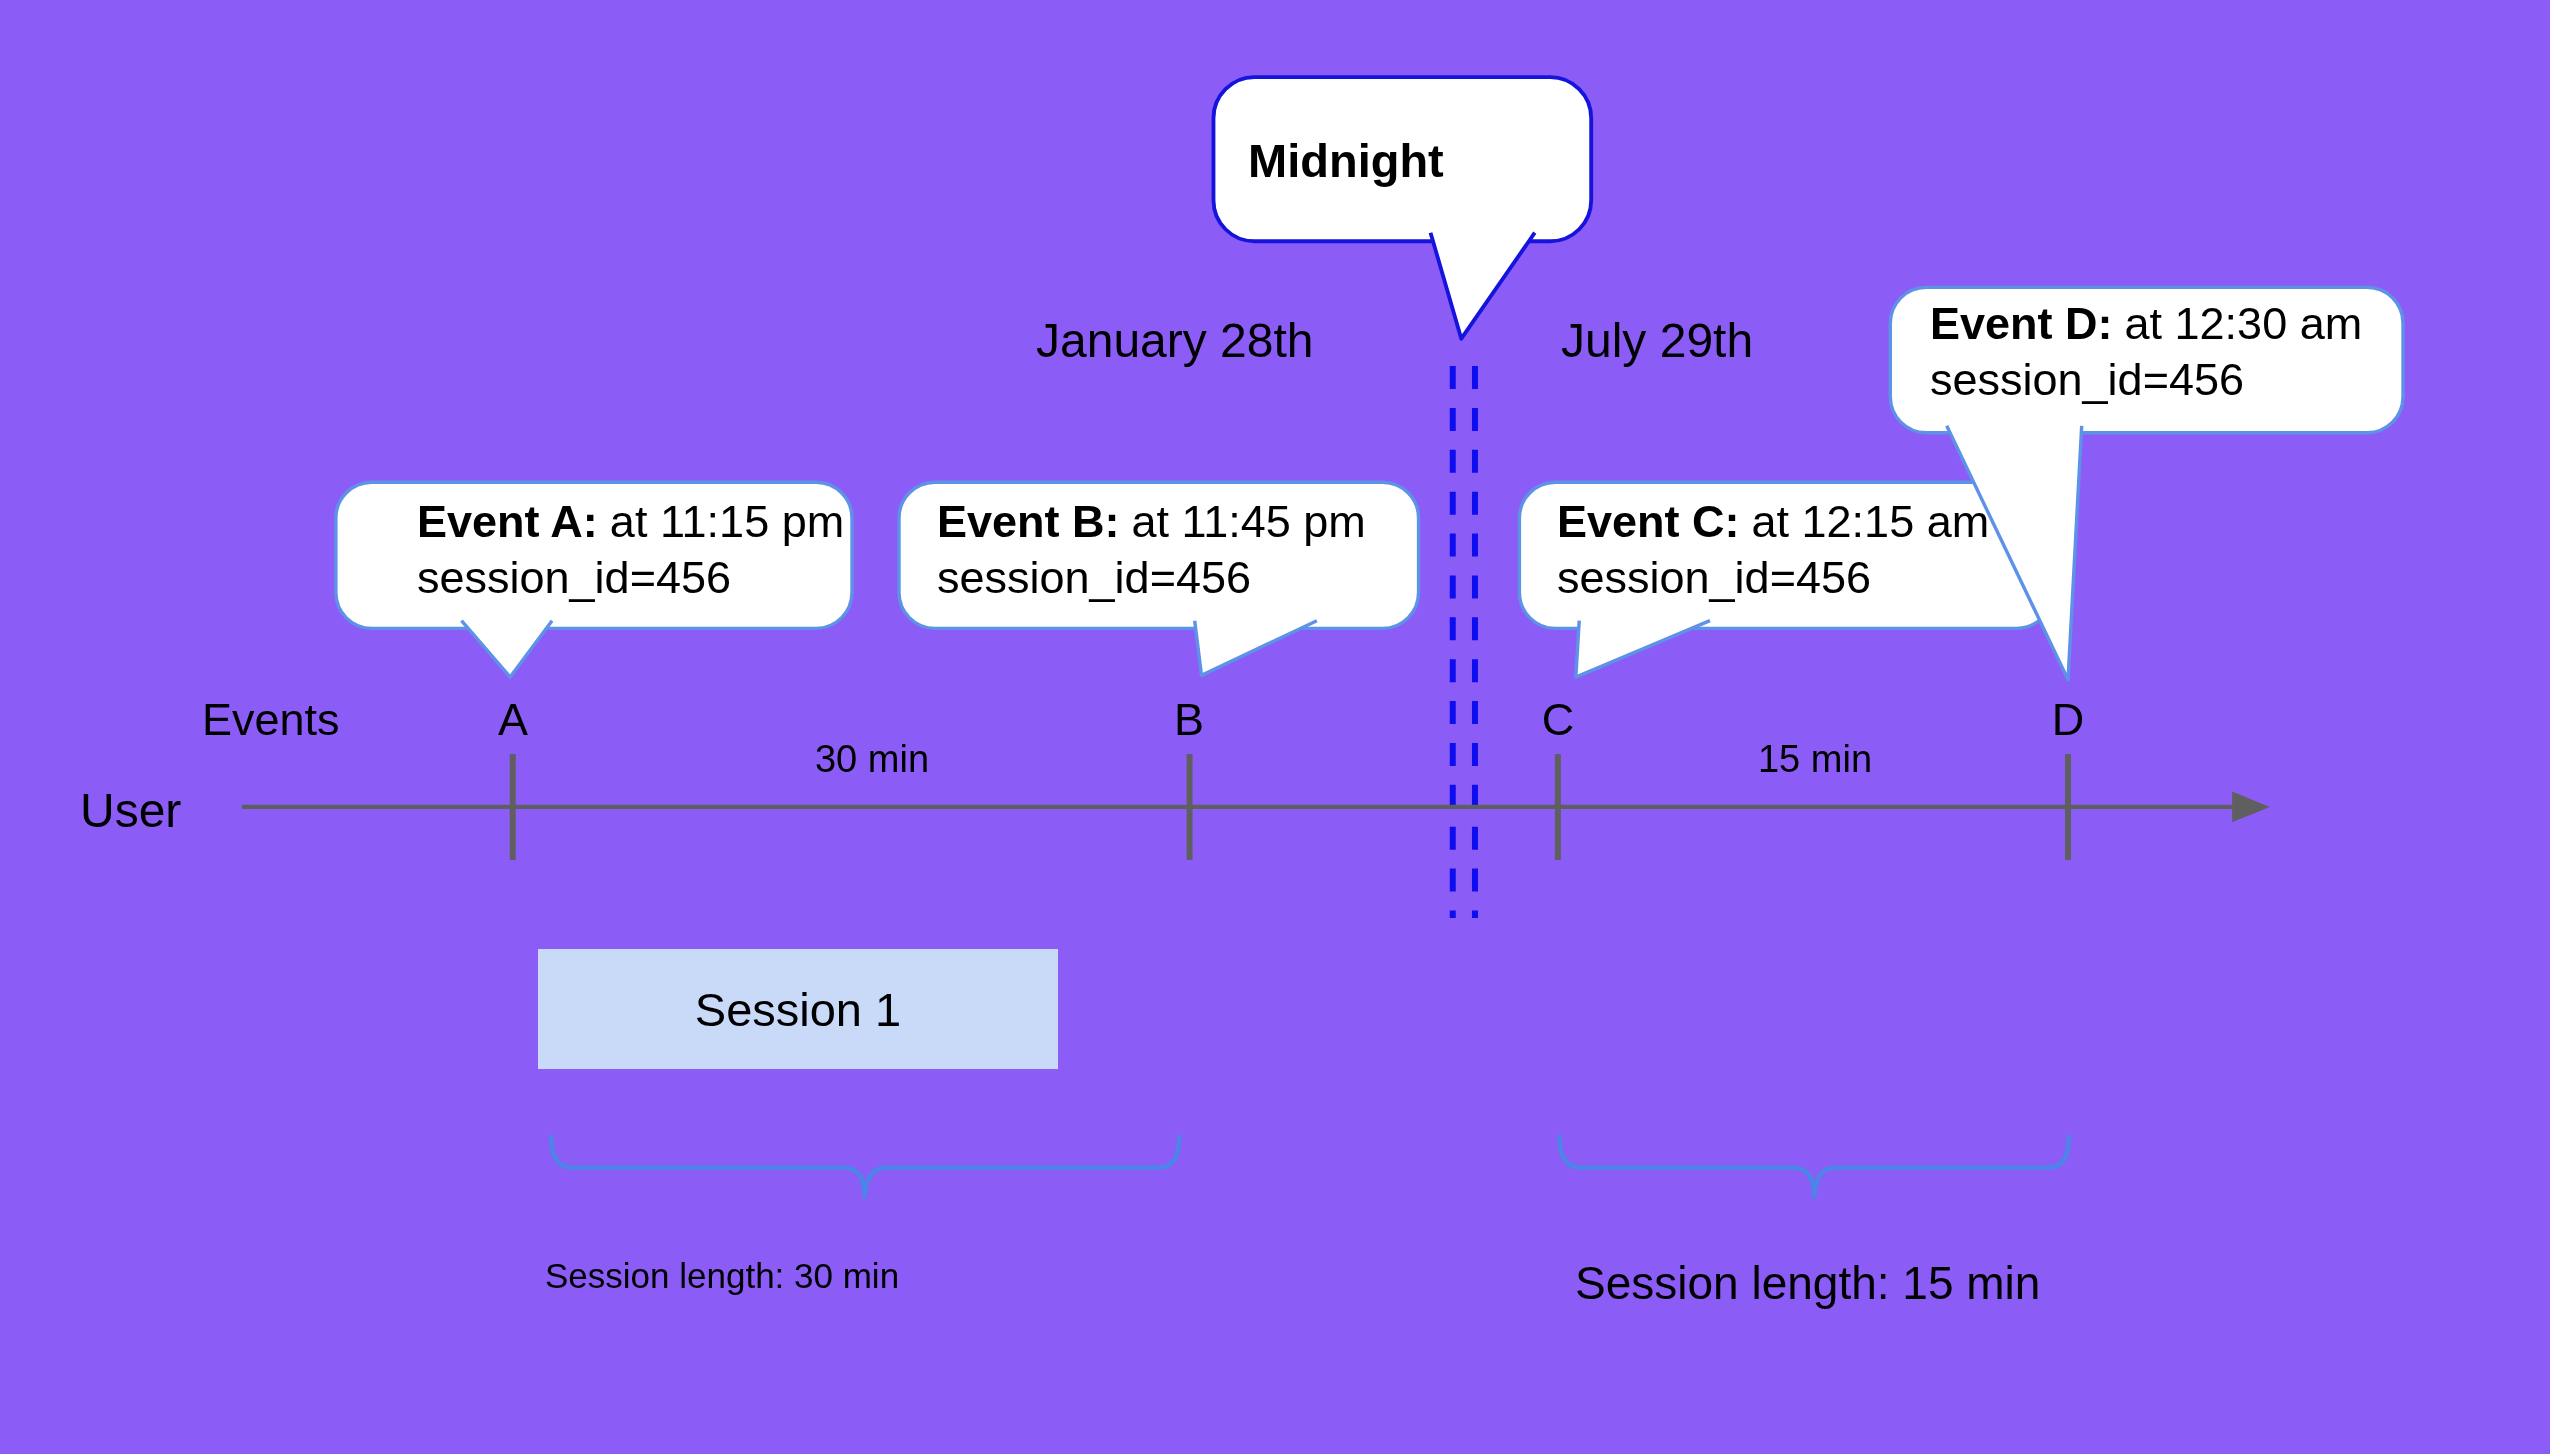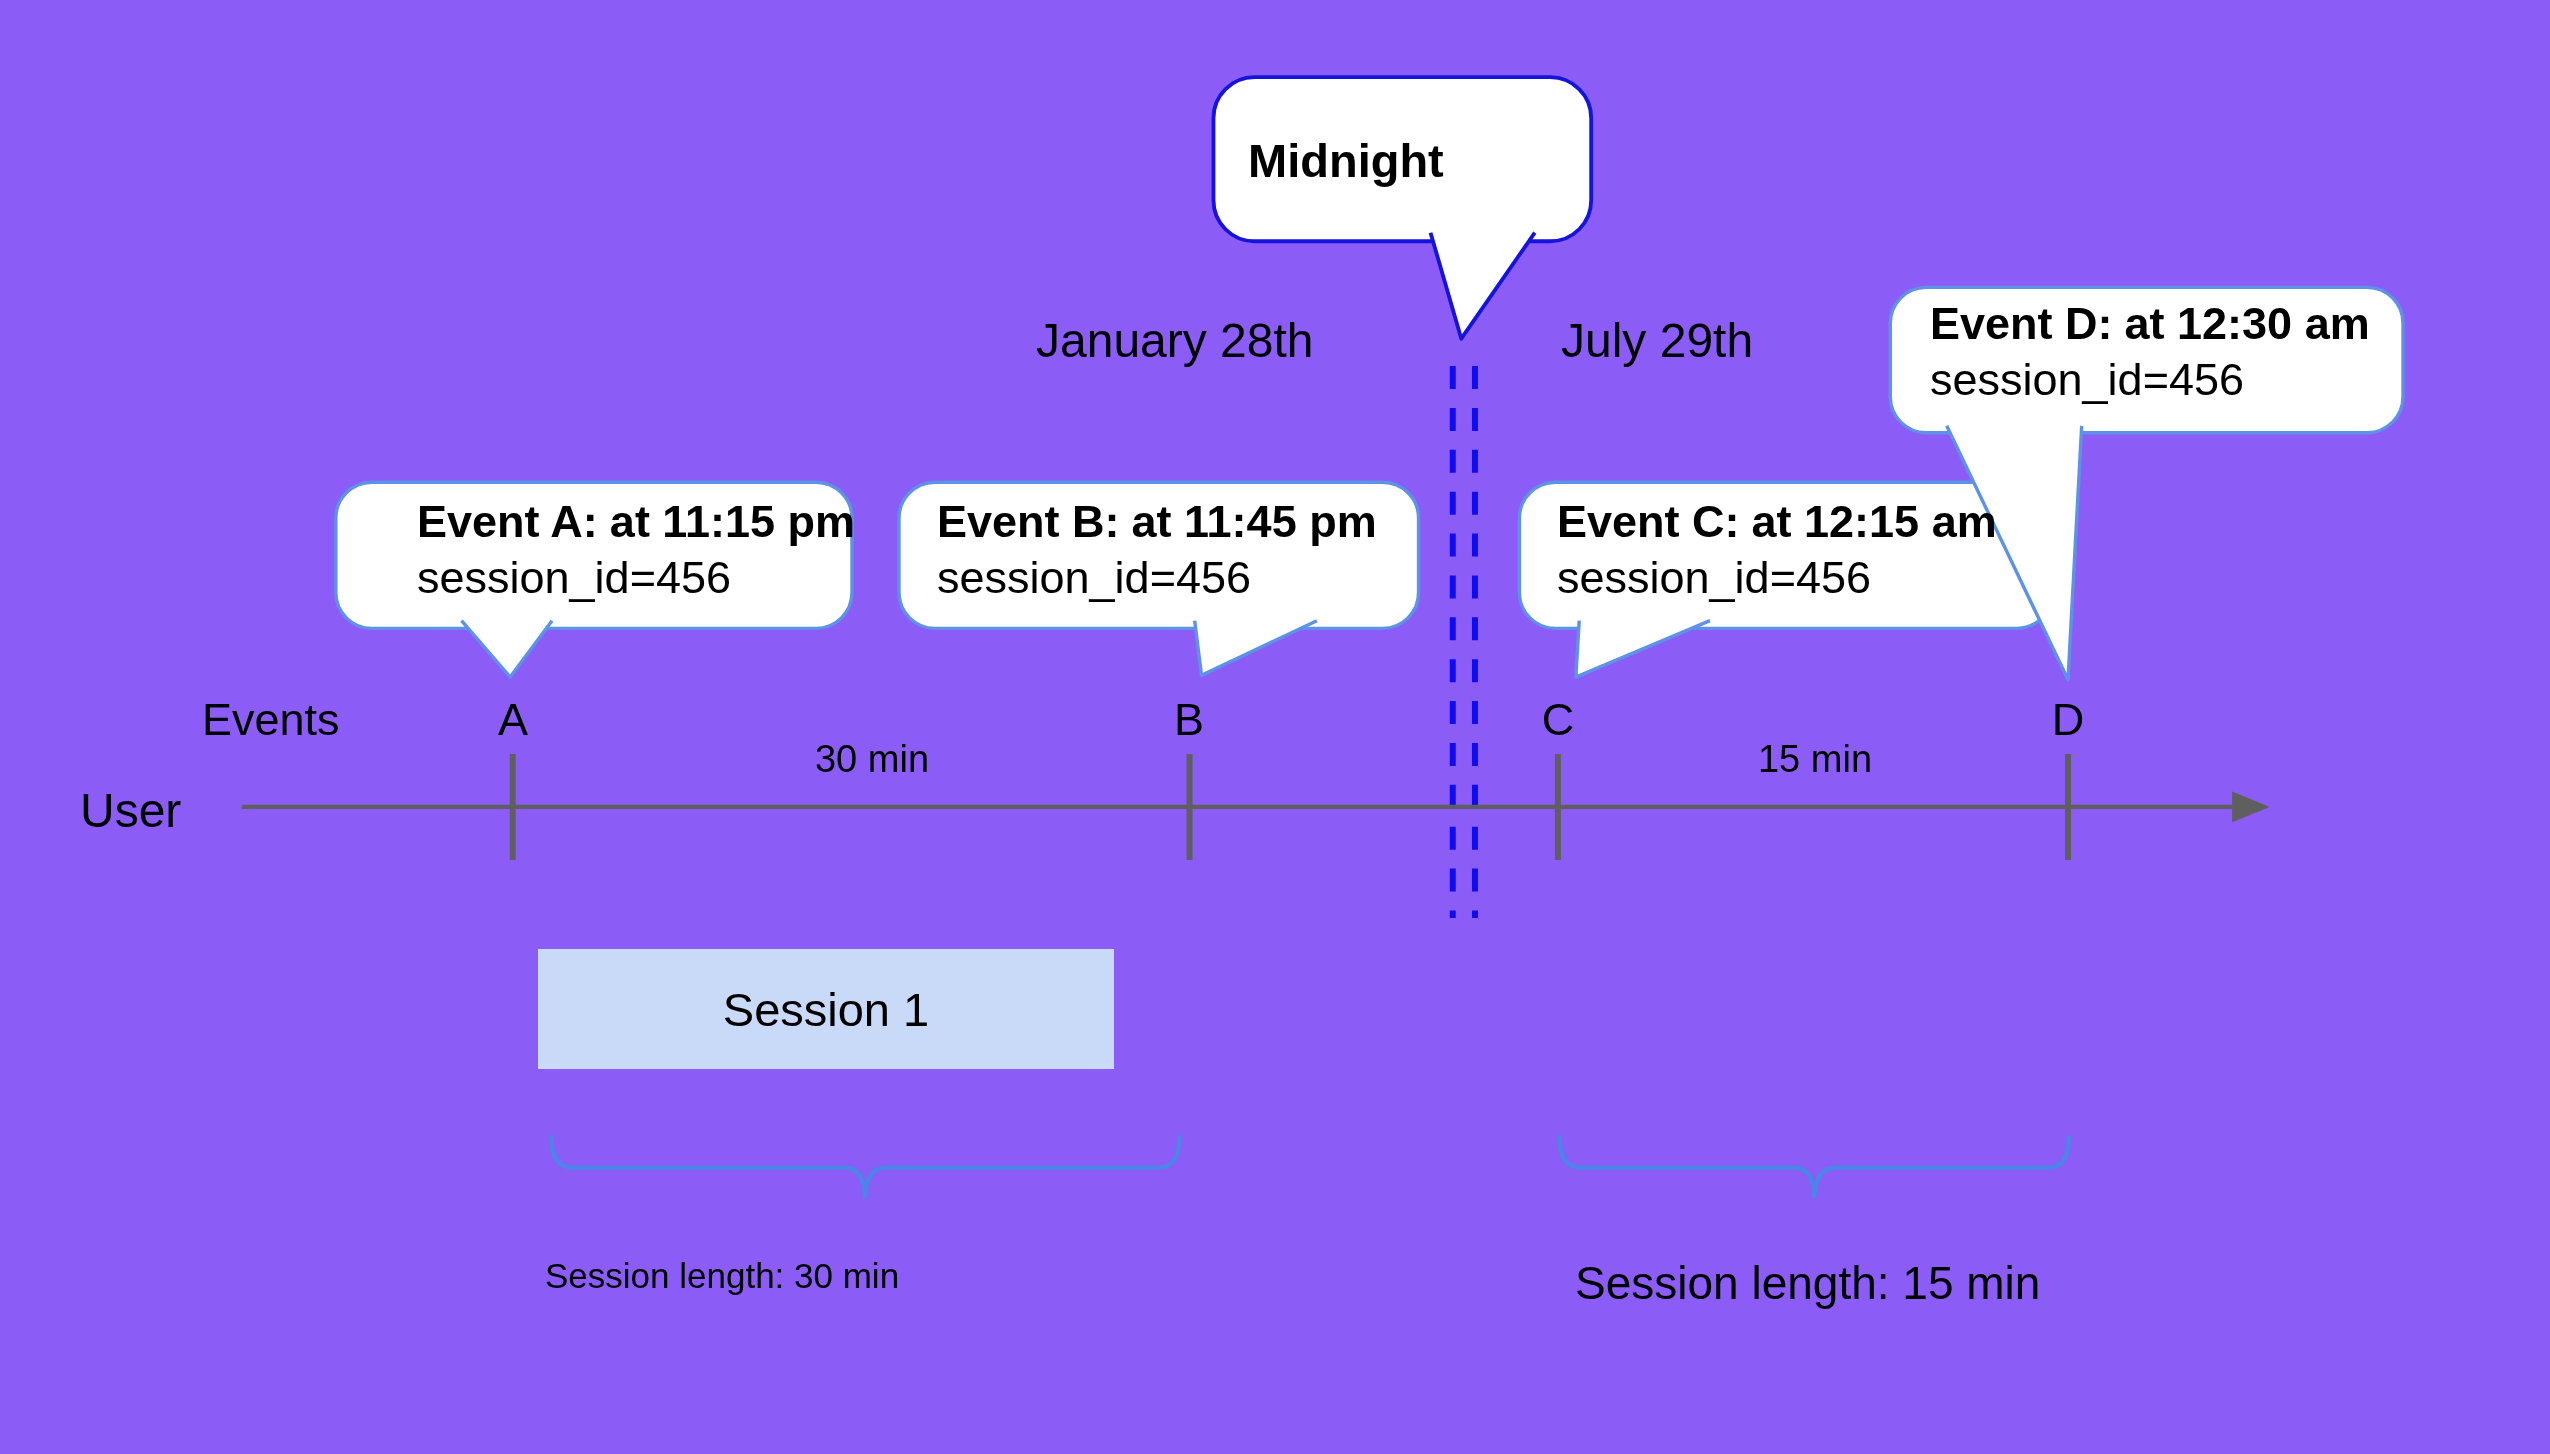--- a/index.html
+++ b/index.html
@@ -32,34 +32,34 @@
   .lbl{position:absolute;color:var(--text_black);white-space:nowrap;}
   .b{font-weight:bold;}
   .t-midnight{left:1248px;top:133px;font-size:47px;font-weight:bold;}
   .t-july28{left:1036px;top:313px;font-size:48px;}
   .t-july29{left:1561px;top:313px;font-size:48px;}
   .ev-text{position:absolute;font-size:45px;line-height:56px;color:var(--text_black);}
   .ev-a{left:373px;top:494px;margin-left:44px;}
   .ev-b{left:937px;top:494px;}
   .ev-c{left:1557px;top:494px;}
   .ev-d{left:1930px;top:296px;}
-  .ev-time{margin-left:12px;font-weight:bold;}
+  .ev-time{margin-left:12px;}
   .t-events{left:202px;top:694px;font-size:45px;}
   .tickl{position:absolute;top:694px;width:68px;text-align:center;font-size:45px;color:var(--text_black);}
   .tick-a{left:479px;} .tick-b{left:1155px;} .tick-c{left:1524px;} .tick-d{left:2034px;}
   .t-user{left:80px;top:783px;font-size:48px;}
   .gap{position:absolute;top:738px;width:154px;text-align:center;font-size:38px;color:var(--text_black);}
   .gap-ab{left:795px;} .gap-cd{left:1738px;}
   .session-box{
     position:absolute;top:949px;height:120px;
     background:var(--session_fill);
     display:flex;align-items:center;justify-content:center;
     font-size:47px;color:var(--text_black);
   }
-  .session-1{left:538px;width:576px;}
+  .session-1{left:538px;width:520px;}
   .session-2{left:1556px;width:513px;}
   .t-len1{left:545px;top:1256px;font-size:35px;}
   .t-len2{left:1575px;top:1256px;font-size:46px;}
 </style>
 </head>
 <body>
 
 <div id="canvas">
 
   <svg id="shapes" viewBox="0 0 2984 1702">

